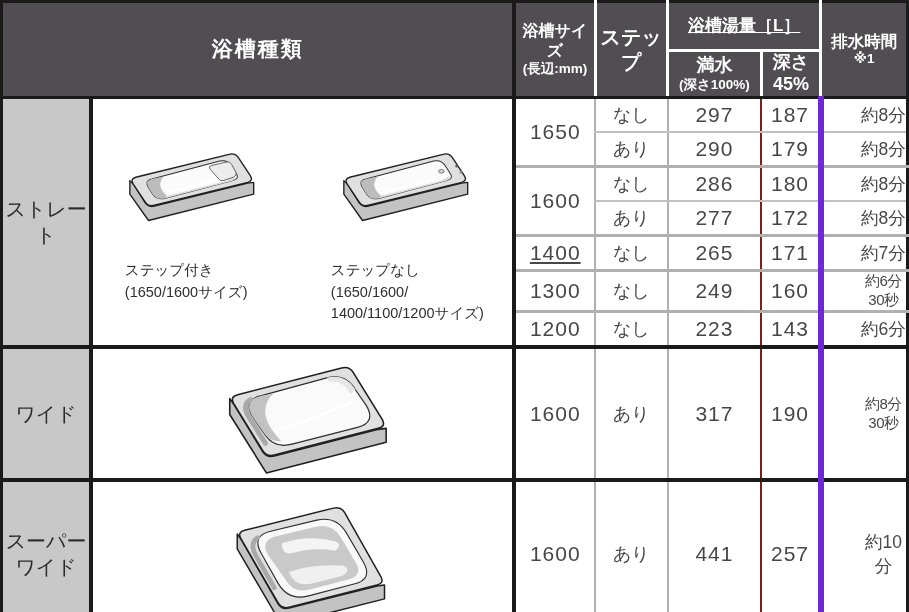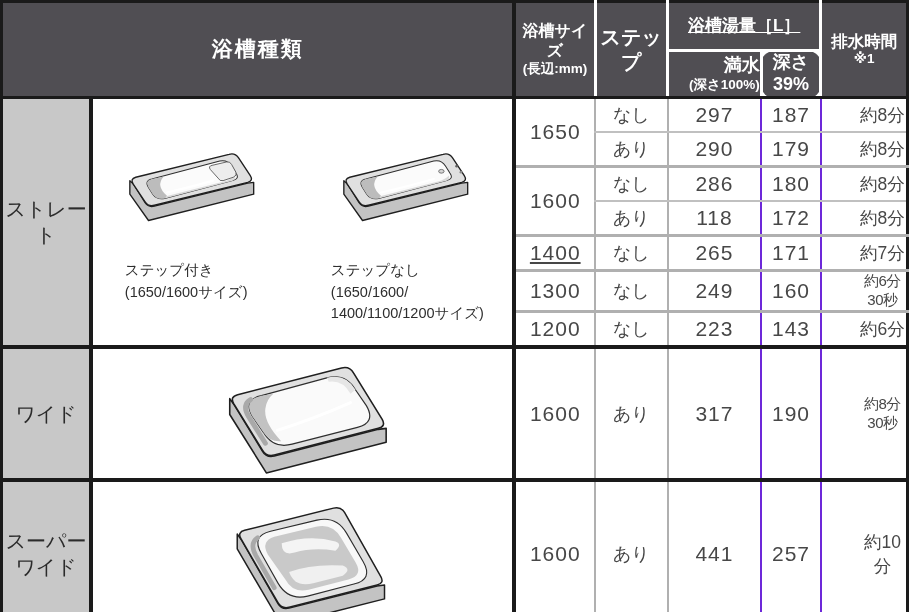--- a/index.html
+++ b/index.html
@@ -25,40 +25,40 @@
     font-weight:bold;text-align:center;vertical-align:middle;
     padding:0;line-height:1.25;
   }
   tr.h1 th{height:46px;}
   tr.h2 th{height:44px;}
   th.th-type{font-size:21px;letter-spacing:2px;}
   th.th-size{border-left:4px solid #1a1a1a;font-size:16px;}
   th .sub{font-size:13.5px;font-weight:bold;display:block;}
   th.th-step{border-left:3px solid #ffffff;font-size:20px;}
   th.th-volume{border-left:3px solid #ffffff;border-right:3px solid #ffffff;border-bottom:3px solid #ffffff;font-size:17px;text-decoration:underline;}
-  th.th-full{border-left:3px solid #ffffff;font-size:18px;text-align:right;}
-  th.th-d70{border-left:3px solid #ffffff;font-size:18px;line-height:1.2;border-radius:13px;}
+  th.th-full{border-left:3px solid #ffffff;font-size:18px;}
+  th.th-d70{border-left:3px solid #ffffff;font-size:18px;line-height:1.2;}
   th.th-drain{border-left:3px solid #ffffff;font-size:16.5px;}
   tr.h2 th, th[rowspan]{border-bottom:3px solid #1a1a1a;}
 
   
   td{
     text-align:center;vertical-align:middle;color:#474747;
     padding:0;background:#ffffff;
   }
   td.lbl{
     background:#c8c8c8;color:#2b2b2b;font-size:20px;
     border-right:4px solid #1a1a1a;line-height:1.3;
   }
   td.img-cell{border-right:4px solid #1a1a1a;}
   td.v-size{font-size:21px;letter-spacing:1px;}
   td.v-step{border-left:2px solid #b0b0b0;font-size:18px;}
   td.v-full{border-left:2px solid #b0b0b0;font-size:21px;letter-spacing:1px;}
-  td.v-d70{border-left:2px solid #6d28d9;font-size:21px;letter-spacing:1px;}
-  td.v-drain{border-left:2px solid #6d28d9;font-size:17.5px;padding-left:37px;}
+  td.v-d70{border-left:2px solid #7f1d1d;font-size:21px;letter-spacing:1px;}
+  td.v-drain{border-left:6px solid #6d28d9;font-size:17.5px;padding-left:37px;}
   td.v-drain.condensed{font-size:15px;letter-spacing:-0.5px;}
 
   tr.r-straight td{height:32px;}
   tr.r-wide td{height:118px;}
   tr.r-super td{height:143px;}
 
   .thin-b{border-bottom:2px solid #c0c0c0;}
   .group-b{border-bottom:3px solid #b0b0b0;}
   .section-b{border-bottom:4px solid #1a1a1a;}
 
@@ -104,21 +104,21 @@
       <span class="sub">※1</span>
     </th>
   </tr>
   <tr class="h2">
     <th class="th-full">
       <span>満水</span>
       <span class="sub">(深さ100%)</span>
     </th>
     <th class="th-d70">
       <span>深さ</span><br>
-      <span>39%</span>
+      <span>45%</span>
     </th>
   </tr>
 
   <tr class="r-straight">
     <td class="lbl section-b" rowspan="7">
       <span style="display:block">ストレート</span>
     </td>
     <td class="img-cell section-b" rowspan="7">
       <div class="fig-wrap">
         <figure>
@@ -170,21 +170,21 @@
   </tr>
   <tr class="r-straight">
     <td class="v-size" rowspan="2" style="border-bottom:3px solid #b0b0b0;border-left:4px solid #1a1a1a;">1600</td>
     <td class="v-step thin-b">なし</td>
     <td class="v-full thin-b">286</td>
     <td class="v-d70 thin-b">180</td>
     <td class="v-drain thin-b">約8分</td>
   </tr>
   <tr class="r-straight">
     <td class="v-step group-b">あり</td>
-    <td class="v-full group-b">118</td>
+    <td class="v-full group-b">277</td>
     <td class="v-d70 group-b">172</td>
     <td class="v-drain group-b">約8分</td>
   </tr>
   <tr class="r-straight">
     <td class="v-size group-b" style="border-left:4px solid #1a1a1a;text-decoration:underline;">1400</td>
     <td class="v-step group-b">なし</td>
     <td class="v-full group-b">265</td>
     <td class="v-d70 group-b">171</td>
     <td class="v-drain group-b">約7分</td>
   </tr>

